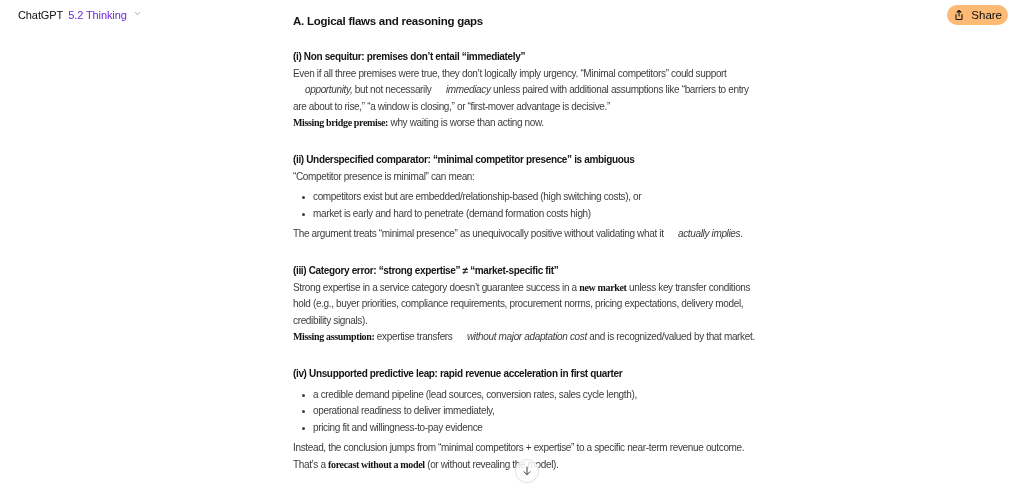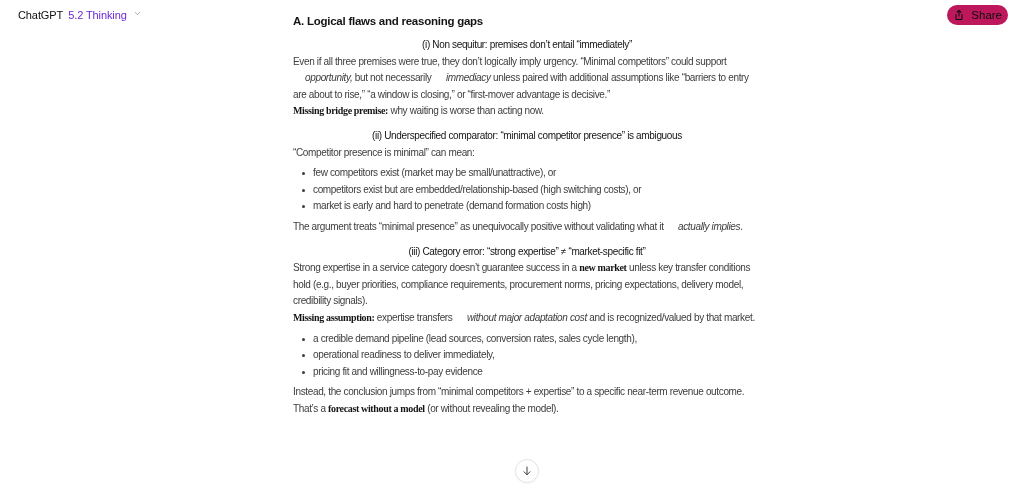--- a/index.html
+++ b/index.html
@@ -20,37 +20,36 @@
   .model-selector {
     display: flex; align-items: flex-start; gap: 5px;
     font-size: 11px; cursor: pointer; border-radius: 6px; padding: 3px 4px;
   }
   .model-name { color: #0d0d0d; font-weight: 500; letter-spacing: -0.1px; }
   .model-version { color: #6d28d9; font-weight: 400; letter-spacing: -0.1px; }
   .chev { color: #9d9d9d; display: inline-flex; margin-left: 1px; }
   .share-btn {
     display: flex; align-items: center; gap: 6px;
     font-size: 11.5px; color: #0d0d0d; font-weight: 500;
-    cursor: pointer; padding: 4px 6px; border-radius: 14px; background: #be185d; border: none;
+    cursor: pointer; padding: 4px 6px; border-radius: 14px; background: #fdba74; border: none;
   }
   .share-btn svg { display: block; }
   
   .content {
     position: absolute; left: 293px; top: 14px; width: 468px;
     font-size: 10px; line-height: 16.6px; letter-spacing: -0.35px;
     color: #3d3d3d;
   }
   .h1 {
     font-size: 11.5px; line-height: 15px; font-weight: 700; color: #141414;
     letter-spacing: -0.25px; margin: 0;
   }
   .h2 {
-    font-size: 10px; line-height: 16.6px; font-weight: 400; color: #141414;
-    margin-top: 8px;
-    text-align: center;
+    font-size: 10px; line-height: 16.6px; font-weight: 700; color: #141414;
+    margin-top: 20px;
   }
   .p { margin: 0; }
   .p strong, .li strong { font-weight: 700; color: #141414; font-family: Liberation Serif, serif; }
   .p em, .li em { font-style: italic; margin-left: 12px; }
   ul.blist { margin: 4px 0; padding-left: 20px; list-style: none; }
   ul.blist .li { position: relative; line-height: 16.6px; }
   ul.blist .li::before {
     content: ""; position: absolute; left: -11px; top: 7px;
     width: 3px; height: 3px; border-radius: 50%; background: #3d3d3d;
   }
@@ -90,27 +89,27 @@
   </button>
 </div>
 
 <div class="content">
     <div class="h1">A. Logical flaws and reasoning gaps</div>
     <div class="h2">(i) Non sequitur: premises don’t entail “immediately”</div>
     <div class="p"><span>Even if all three premises were true, they don’t logically imply urgency. “Minimal competitors” could support </span><em>opportunity,</em><span> but not necessarily </span><em>immediacy</em><span> unless paired with additional assumptions like “barriers to entry are about to rise,” “a window is closing,” or “first-mover advantage is decisive.”</span><br><strong>Missing bridge premise:</strong><span> why waiting is worse than acting now.</span></div>
     <div class="h2">(ii) Underspecified comparator: “minimal competitor presence” is ambiguous</div>
     <div class="p"><span>“Competitor presence is minimal” can mean:</span></div>
     <ul class="blist">
-      <li class="li"><span>few competitors exist (market may be small/unattractive), or</span></li>
       <li class="li"><span>competitors exist but are embedded/relationship-based (high switching costs), or</span></li>
       <li class="li"><span>market is early and hard to penetrate (demand formation costs high)</span></li>
     </ul>
     <div class="p"><span>The argument treats “minimal presence” as unequivocally positive without validating what it </span><em>actually implies</em><span>.</span></div>
     <div class="h2">(iii) Category error: “strong expertise” ≠ “market-specific fit”</div>
     <div class="p"><span>Strong expertise in a service category doesn’t guarantee success in a </span><strong>new market</strong><span> unless key transfer conditions hold (e.g., buyer priorities, compliance requirements, procurement norms, pricing expectations, delivery model, credibility signals).</span><br><strong>Missing assumption:</strong><span> expertise transfers </span><em>without major adaptation cost</em><span> and is recognized/valued by that market.</span></div>
+    <div class="h2">(iv) Unsupported predictive leap: rapid revenue acceleration in first quarter</div>
     <ul class="blist">
       <li class="li"><span>a credible demand pipeline (lead sources, conversion rates, sales cycle length),</span></li>
       <li class="li"><span>operational readiness to deliver immediately,</span></li>
       <li class="li"><span>pricing fit and willingness-to-pay evidence</span></li>
     </ul>
     <div class="p"><span>Instead, the conclusion jumps from “minimal competitors + expertise” to a specific near-term revenue outcome. That’s a </span><strong>forecast without a model</strong><span> (or without revealing the model).</span></div>
   </div>
 
 <button class="scroll-btn">
   <span style="display:inline-flex;">

